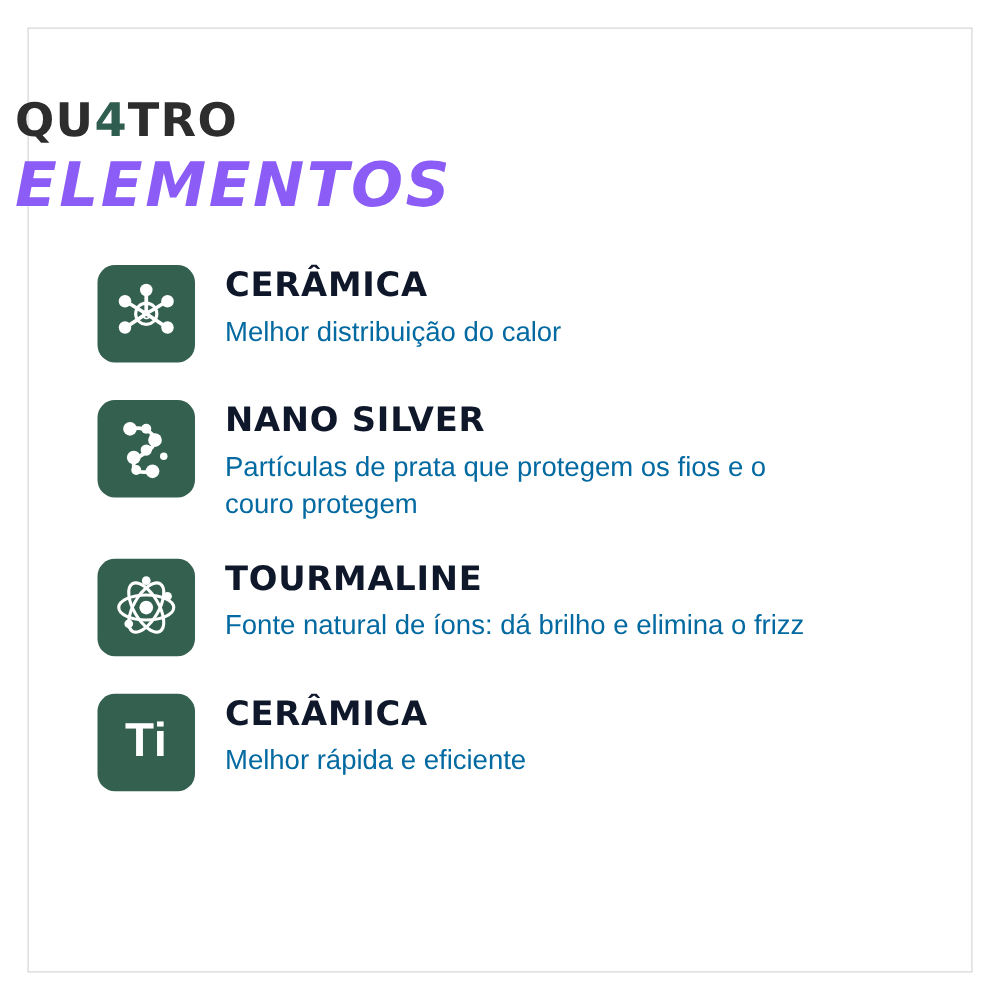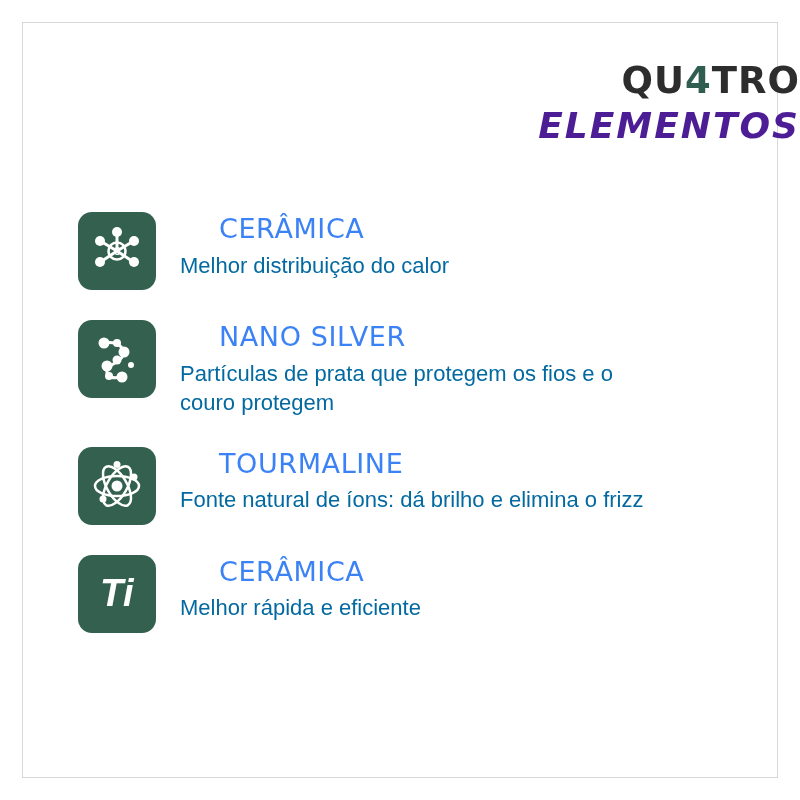--- a/index.html
+++ b/index.html
@@ -27,41 +27,42 @@
     right: 22px;
     bottom: 22px;
     border: 1px solid #d8d8d8;
     box-sizing: border-box;
     pointer-events: none;
   }
   .title-block {
     position: absolute;
     left: 0;
     right: 0;
-    top: 62px;
-    text-align: right;
+    top: 78px;
+    text-align: left;
+    padding-left: 12px;
   }
   .title-line1 {
     font-size: 37px;
     font-weight: bold;
     letter-spacing: 1px;
     color: #2d2d2d;
     line-height: 1;
     font-family: "DejaVu Sans", sans-serif;
   }
   .title-line1 .hl {
     color: #2f5d4f;
   }
   .title-line2 {
     margin-top: 9px;
-    font-size: 36px;
+    font-size: 49px;
     font-weight: bold;
     font-style: italic;
     letter-spacing: 2px;
-    color: #4c1d95;
+    color: #8b5cf6;
     line-height: 1;
     font-family: "DejaVu Sans", sans-serif;
   }
   .features {
     position: absolute;
     left: 78px;
     top: 212px;
     right: 60px;
   }
   .feature {
@@ -85,35 +86,33 @@
   }
   .icon-box svg {
     display: block;
   }
   .icon-text {
     font-size: 38px;
     font-weight: bold;
     color: #ffffff;
     font-family: "Liberation Sans", sans-serif;
     letter-spacing: 0.5px;
-    font-style: italic;
   }
   .feature-text {
     padding-left: 24px;
     padding-top: 2px;
   }
   .feature-title {
     font-size: 27px;
-    font-weight: normal;
-    color: #3b82f6;
+    font-weight: bold;
+    color: #0f172a;
     letter-spacing: 0.6px;
     line-height: 1.1;
     margin-bottom: 7px;
     font-family: "DejaVu Sans", sans-serif;
-    margin-left: 39px;
   }
   .feature-desc {
     font-size: 22px;
     color: #0369a1;
     line-height: 1.32;
     font-family: "Liberation Sans", sans-serif;
     max-width: 470px;
   }
 </style>
 </head>

